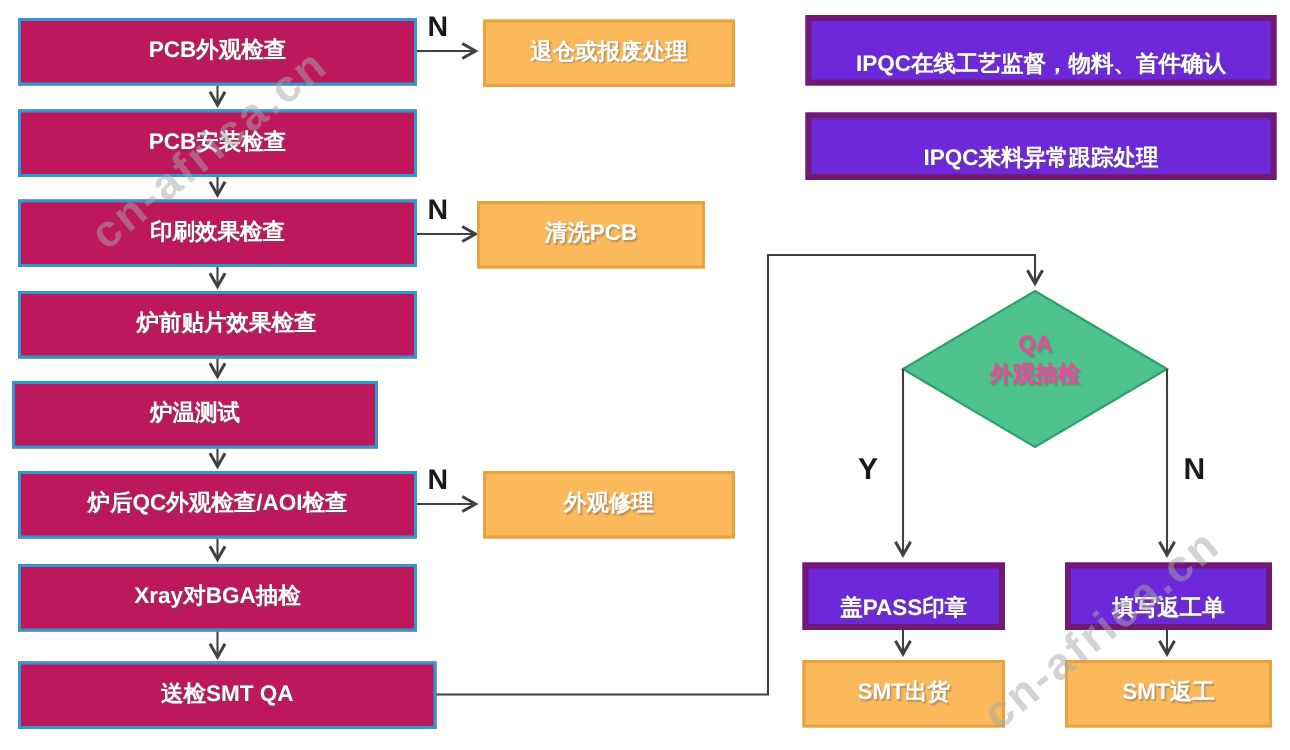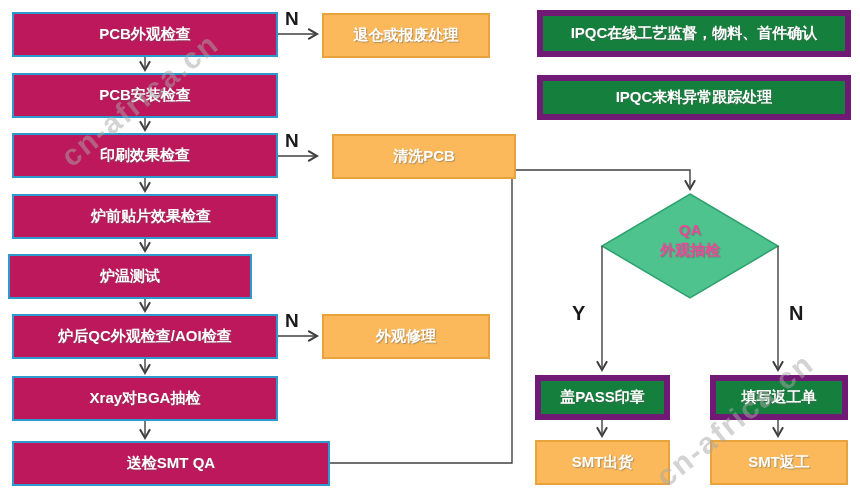--- a/index.html
+++ b/index.html
@@ -20,21 +20,21 @@
     text-align: center;
     color: #ffffff;
     font-weight: bold;
     font-size: 15px;
     text-shadow: 1px 1px 1px rgba(90,90,90,0.45);
     box-sizing: border-box;
     line-height: 1.25;
   }
   .blue   { background: #be185d; border: 2px solid #2E99CC; }
   .orange { background: #FBB95B; border: 2px solid #E8A33C; }
-  .green  { background: #15803d; border: 6px solid #701a75; }
+  .green  { background: #6d28d9; border: 4px solid #701a75; align-items: flex-end; }
   .lbl {
     position: absolute;
     color: #1a1a1a;
     font-size: 19px;
     font-weight: 600;
   }
   .diamond-label {
     position: absolute;
     left: 615px; top: 220px; width: 150px;
     text-align: center;
@@ -107,32 +107,32 @@
     </div>
   <div class="box blue" style="left:8px; top:254px; width:244px; height:45px;">
       <span>炉温测试</span>
     </div>
   <div class="box blue" style="left:12px; top:314px; width:266px; height:45px;">
       <span>炉后QC外观检查/AOI检查</span>
     </div>
   <div class="box blue" style="left:12px; top:376px; width:266px; height:45px;">
       <span>Xray对BGA抽检</span>
     </div>
-  <div class="box blue" style="left:12px; top:441px; width:318px; height:45px;justify-content:center;">
+  <div class="box blue" style="left:12px; top:441px; width:279px; height:45px;justify-content:center;">
       <span>送检SMT QA</span>
     </div>
 
   <div class="lbl" style="left:285px; top:8px;">N</div>
   <div class="lbl" style="left:285px; top:130px;">N</div>
   <div class="lbl" style="left:285px; top:310px;">N</div>
 
   <div class="box orange" style="left:322px; top:13px;  width:168px; height:45px;">
       <span>退仓或报废处理</span>
     </div>
-  <div class="box orange" style="left:332px; top:134px; width:184px; height:45px;">
+  <div class="box orange" style="left:318px; top:134px; width:152px; height:45px;">
       <span>清洗PCB</span>
     </div>
   <div class="box orange" style="left:322px; top:314px; width:168px; height:45px;">
       <span>外观修理</span>
     </div>
 
   <div class="box green" style="left:537px; top:10px; width:314px; height:47px;">
       <span>IPQC在线工艺监督，物料、首件确认</span>
     </div>
   <div class="box green" style="left:537px; top:75px; width:314px; height:45px;">

